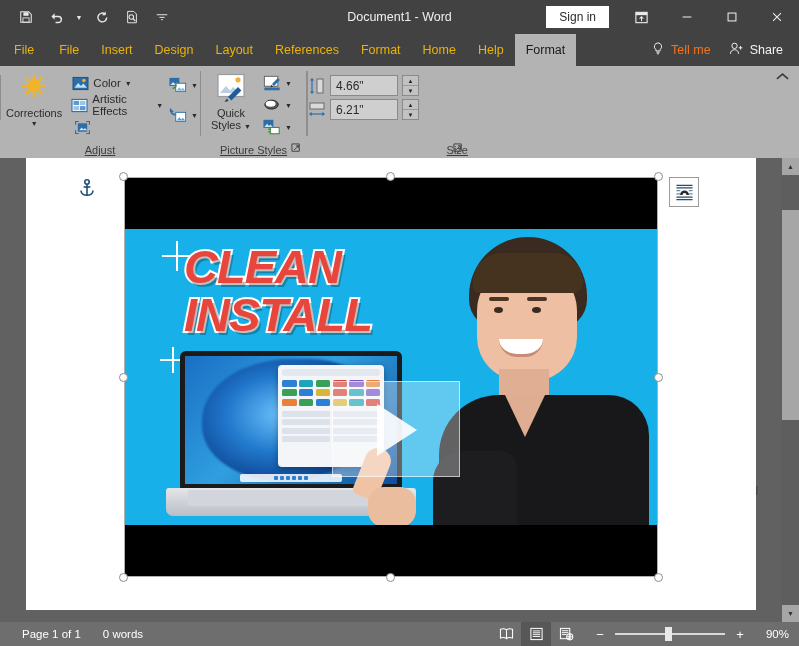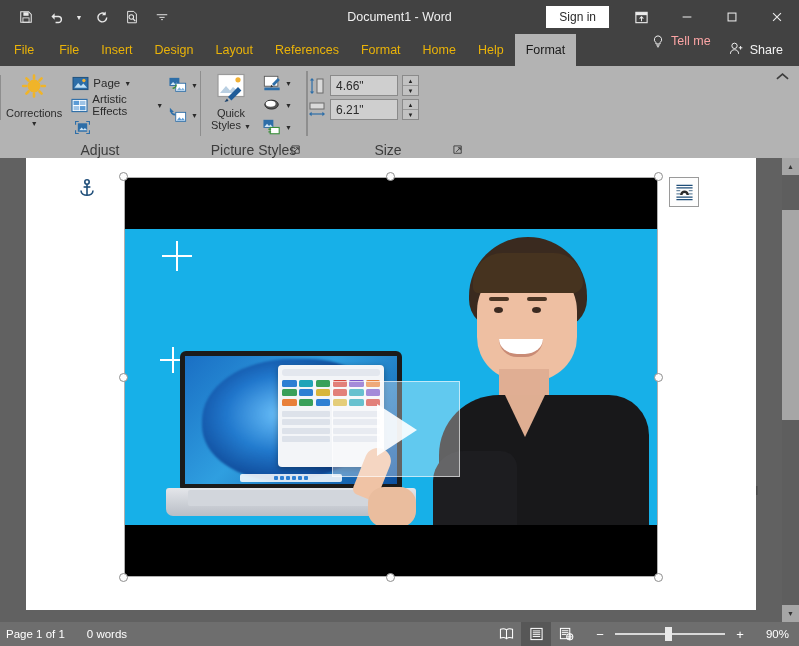--- a/index.html
+++ b/index.html
@@ -42,33 +42,33 @@
     position: absolute; left: 0; top: 34px; width: 799px; height: 32px;
     background: #424242; display: flex; align-items: stretch;
   }
   .tab {
     display: flex; align-items: center; padding: 0 11px;
     color: #eab308; font-size: 12.5px; height: 32px;
   }
   .tab.active { background: #b3b3b3; color: #1b1b1b; }
   .tab.file { padding: 0 14px; }
   .tabbar-right { margin-left: auto; display: flex; align-items: center; padding-right: 8px; }
-  .tellme { display: flex; align-items: flex-start; gap: 6px; color: #fca5a5; font-size: 12.5px; padding: 0 10px; height: 32px;}
+  .tellme { display: flex; align-items: center; gap: 6px; color: #f97316; font-size: 12.5px; padding: 0 10px; height: 32px;}
   .share { display: flex; align-items: center; gap: 5px; color: #f2f2f2; font-size: 12.5px; padding: 0 8px; height: 32px;}
 
   
   .ribbon {
     position: absolute; left: 0; top: 66px; width: 799px; height: 92px;
     background: #b3b3b3; display: flex; align-items: stretch;
   }
   .group { position: relative; display: flex; flex-direction: column; height: 92px; }
   .group-body { flex: 1; display: flex; align-items: flex-start; padding-top: 4px; }
   .group-label {
-    height: 16px; text-align: center; font-size: 14px; color: #3c3c3c;
-    display:flex; align-items:center; justify-content:center; position: relative;
+    height: 16px; text-align: center; font-size: 11px; color: #3c3c3c;
+    display:flex; align-items:center; justify-content:center; position: relative; text-decoration: underline;
   }
   .group-sep { width: 1px; background: #8e8e8e; margin: 5px 0 22px 0; align-self: stretch; }
   .dlg-launch {
     position: absolute; right: 4px; top: 1px; width: 12px; height: 12px;
     color: #3c3c3c;
   }
 
   .bigbtn {
     display: flex; flex-direction: column; align-items: center; justify-content: flex-start;
     padding: 3px 6px 0 6px; font-size: 11px; color: #2b2b2b; text-align: center; line-height: 12px;
@@ -183,21 +183,21 @@
   .vscroll { position:absolute; right:0; top:158px; width:17px; height:464px; background:#5e5e5e; }
   .vs-btn { width:17px; height:17px; background:#a6a6a6; display:flex; align-items:center; justify-content:center; color:#333; font-size:7px;}
   .vs-thumb { position:absolute; left:0; top:52px; width:17px; height:210px; background:#a6a6a6; }
   .vs-down { position:absolute; left:0; bottom:0; }
 
   
   .statusbar {
     position: absolute; left: 0; bottom: 0; width: 799px; height: 24px;
     background: #6e6e6e; display: flex; align-items: center; color: #fff; font-size: 11.5px;
   }
-  .sb-left { display: flex; align-items: center; gap: 22px; padding-left: 6px; }
+  .sb-left { display: flex; align-items: center; gap: 22px; padding-left: 22px; }
   .sb-right { margin-left: auto; display: flex; align-items: center; padding-right: 10px; gap: 0; }
   .viewbtn { width: 30px; height: 24px; display: flex; align-items: center; justify-content: center; color:#fff; }
   .viewbtn.active { background: #575757; }
   .zoom-wrap { display: flex; align-items: center; gap: 8px; margin-left: 12px; }
   .zoom-minus, .zoom-plus { width: 14px; text-align: center; font-size: 13px; color:#fff; }
   .ztrack { position: relative; width: 110px; height: 2px; background: #d9d9d9; }
   .zthumb { position: absolute; left: 50px; top: -6px; width: 7px; height: 14px; background: #e9e9e9; }
   .zval { width: 34px; text-align: right; font-size: 11.5px; }
 </style>
 </head>
@@ -324,21 +324,21 @@
 
         <div style="display:flex;flex-direction:column;padding-top:2px;">
           <div class="smallbtn">
             <span class="icoslot">
               <svg width="17" height="15" viewBox="0 0 18 16">
                   <rect x="1" y="1.5" width="16" height="13" fill="#2d6ea8" stroke="#1d4e7a" stroke-width="1"></rect>
                   <path d="M2.5 12.5l4-5 3 3.2 2.5-2.7 4 4.5z" fill="#bfe0f5"></path>
                   <circle cx="12.6" cy="4.8" r="1.8" fill="#f2b134"></circle>
                 </svg>
             </span>
-            <span>Page</span>
+            <span>Color</span>
             <span class="caret">▼</span>
           </div>
           <div class="smallbtn">
             <span class="icoslot">
               <svg width="17" height="15" viewBox="0 0 18 16">
                   <rect x="1" y="1.5" width="16" height="13" fill="#fff" stroke="#2d6ea8" stroke-width="1.2"></rect>
                   <rect x="2.6" y="3" width="6" height="4.5" fill="#5b9bd5"></rect>
                   <rect x="9.4" y="3" width="6" height="4.5" fill="#9dc3e6"></rect>
                   <rect x="2.6" y="8.6" width="6" height="4.5" fill="#9dc3e6"></rect>
                   <rect x="9.4" y="8.6" width="6" height="4.5" fill="#5b9bd5"></rect>
@@ -488,21 +488,21 @@
                 </svg>
             </span>
             <div class="spinfield">6.21"</div>
             <div class="spinner">
               <div>▲</div>
               <div>▼</div>
             </div>
           </div>
         </div>
       </div>
-      <div class="group-label" style="width:160px;">
+      <div class="group-label" style="width:160px;justify-content:flex-end;">
         <span>Size</span>
         <span class="dlg-launch">
           <svg width="11" height="11" viewBox="0 0 12 12">
               <path d="M1 1h8v8H1z" fill="none" stroke="#3c3c3c" stroke-width="1"></path>
               <path d="M3.5 7.5L8 3M8 3H5.4M8 3v2.6" stroke="#3c3c3c" stroke-width="1"></path>
             </svg>
         </span>
       </div>
     </div>
   </div>
@@ -534,20 +534,24 @@
 
             <div class="sparkle" style="left:52px;top:12px;width:2px;height:30px;"></div>
             <div class="sparkle" style="left:38px;top:26px;width:30px;height:2px;"></div>
             <div class="sparkle" style="left:48px;top:118px;width:2px;height:26px;"></div>
             <div class="sparkle" style="left:36px;top:130px;width:26px;height:2px;"></div>
             <div class="sparkle" style="left:252px;top:122px;width:2px;height:34px;"></div>
             <div class="sparkle" style="left:236px;top:138px;width:34px;height:2px;"></div>
             <div class="sparkle" style="left:276px;top:248px;width:2px;height:26px;"></div>
             <div class="sparkle" style="left:264px;top:260px;width:26px;height:2px;"></div>
 
+            <div class="ttl">
+              <div>CLEAN</div>
+              <div>INSTALL</div>
+            </div>
 
             <div class="laptop">
               <div class="lid">
                 <div class="screen">
                   <div class="bloom"></div>
                   <div class="startmenu">
                     <div class="sm-search"></div>
                     <div class="sm-grid">
                       <div class="sm-app"></div>
                       <div class="sm-app t"></div>

